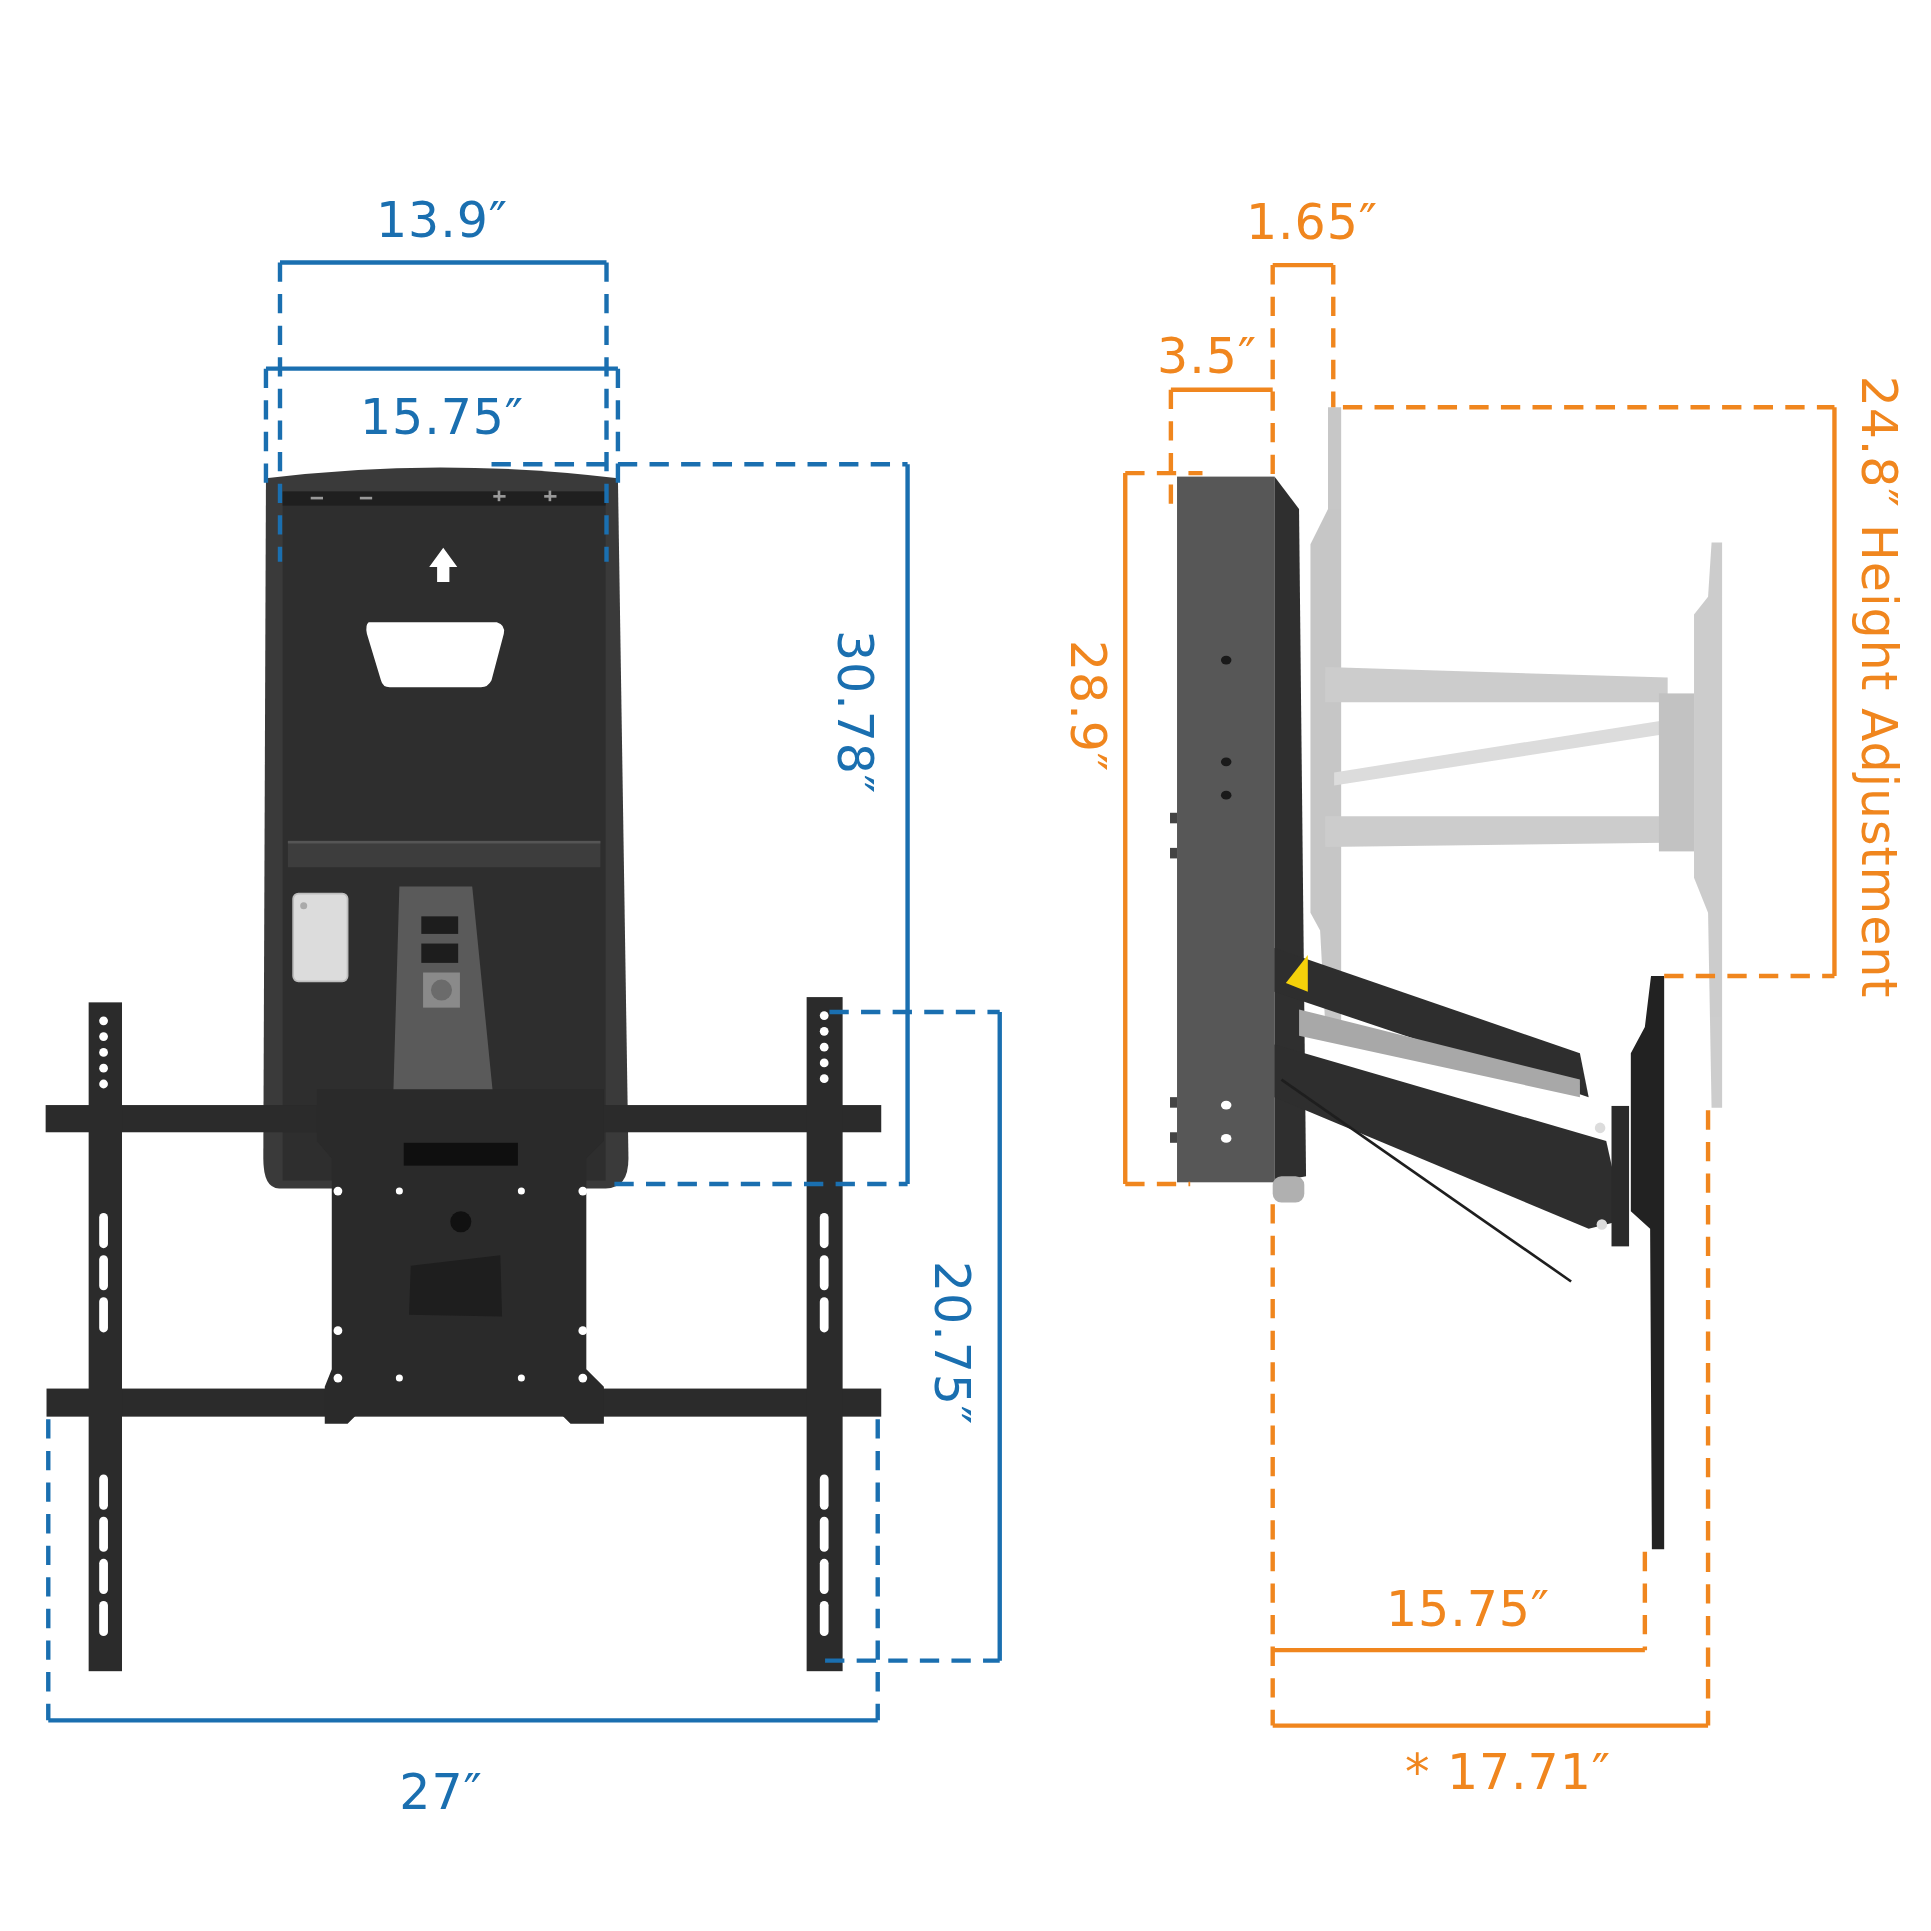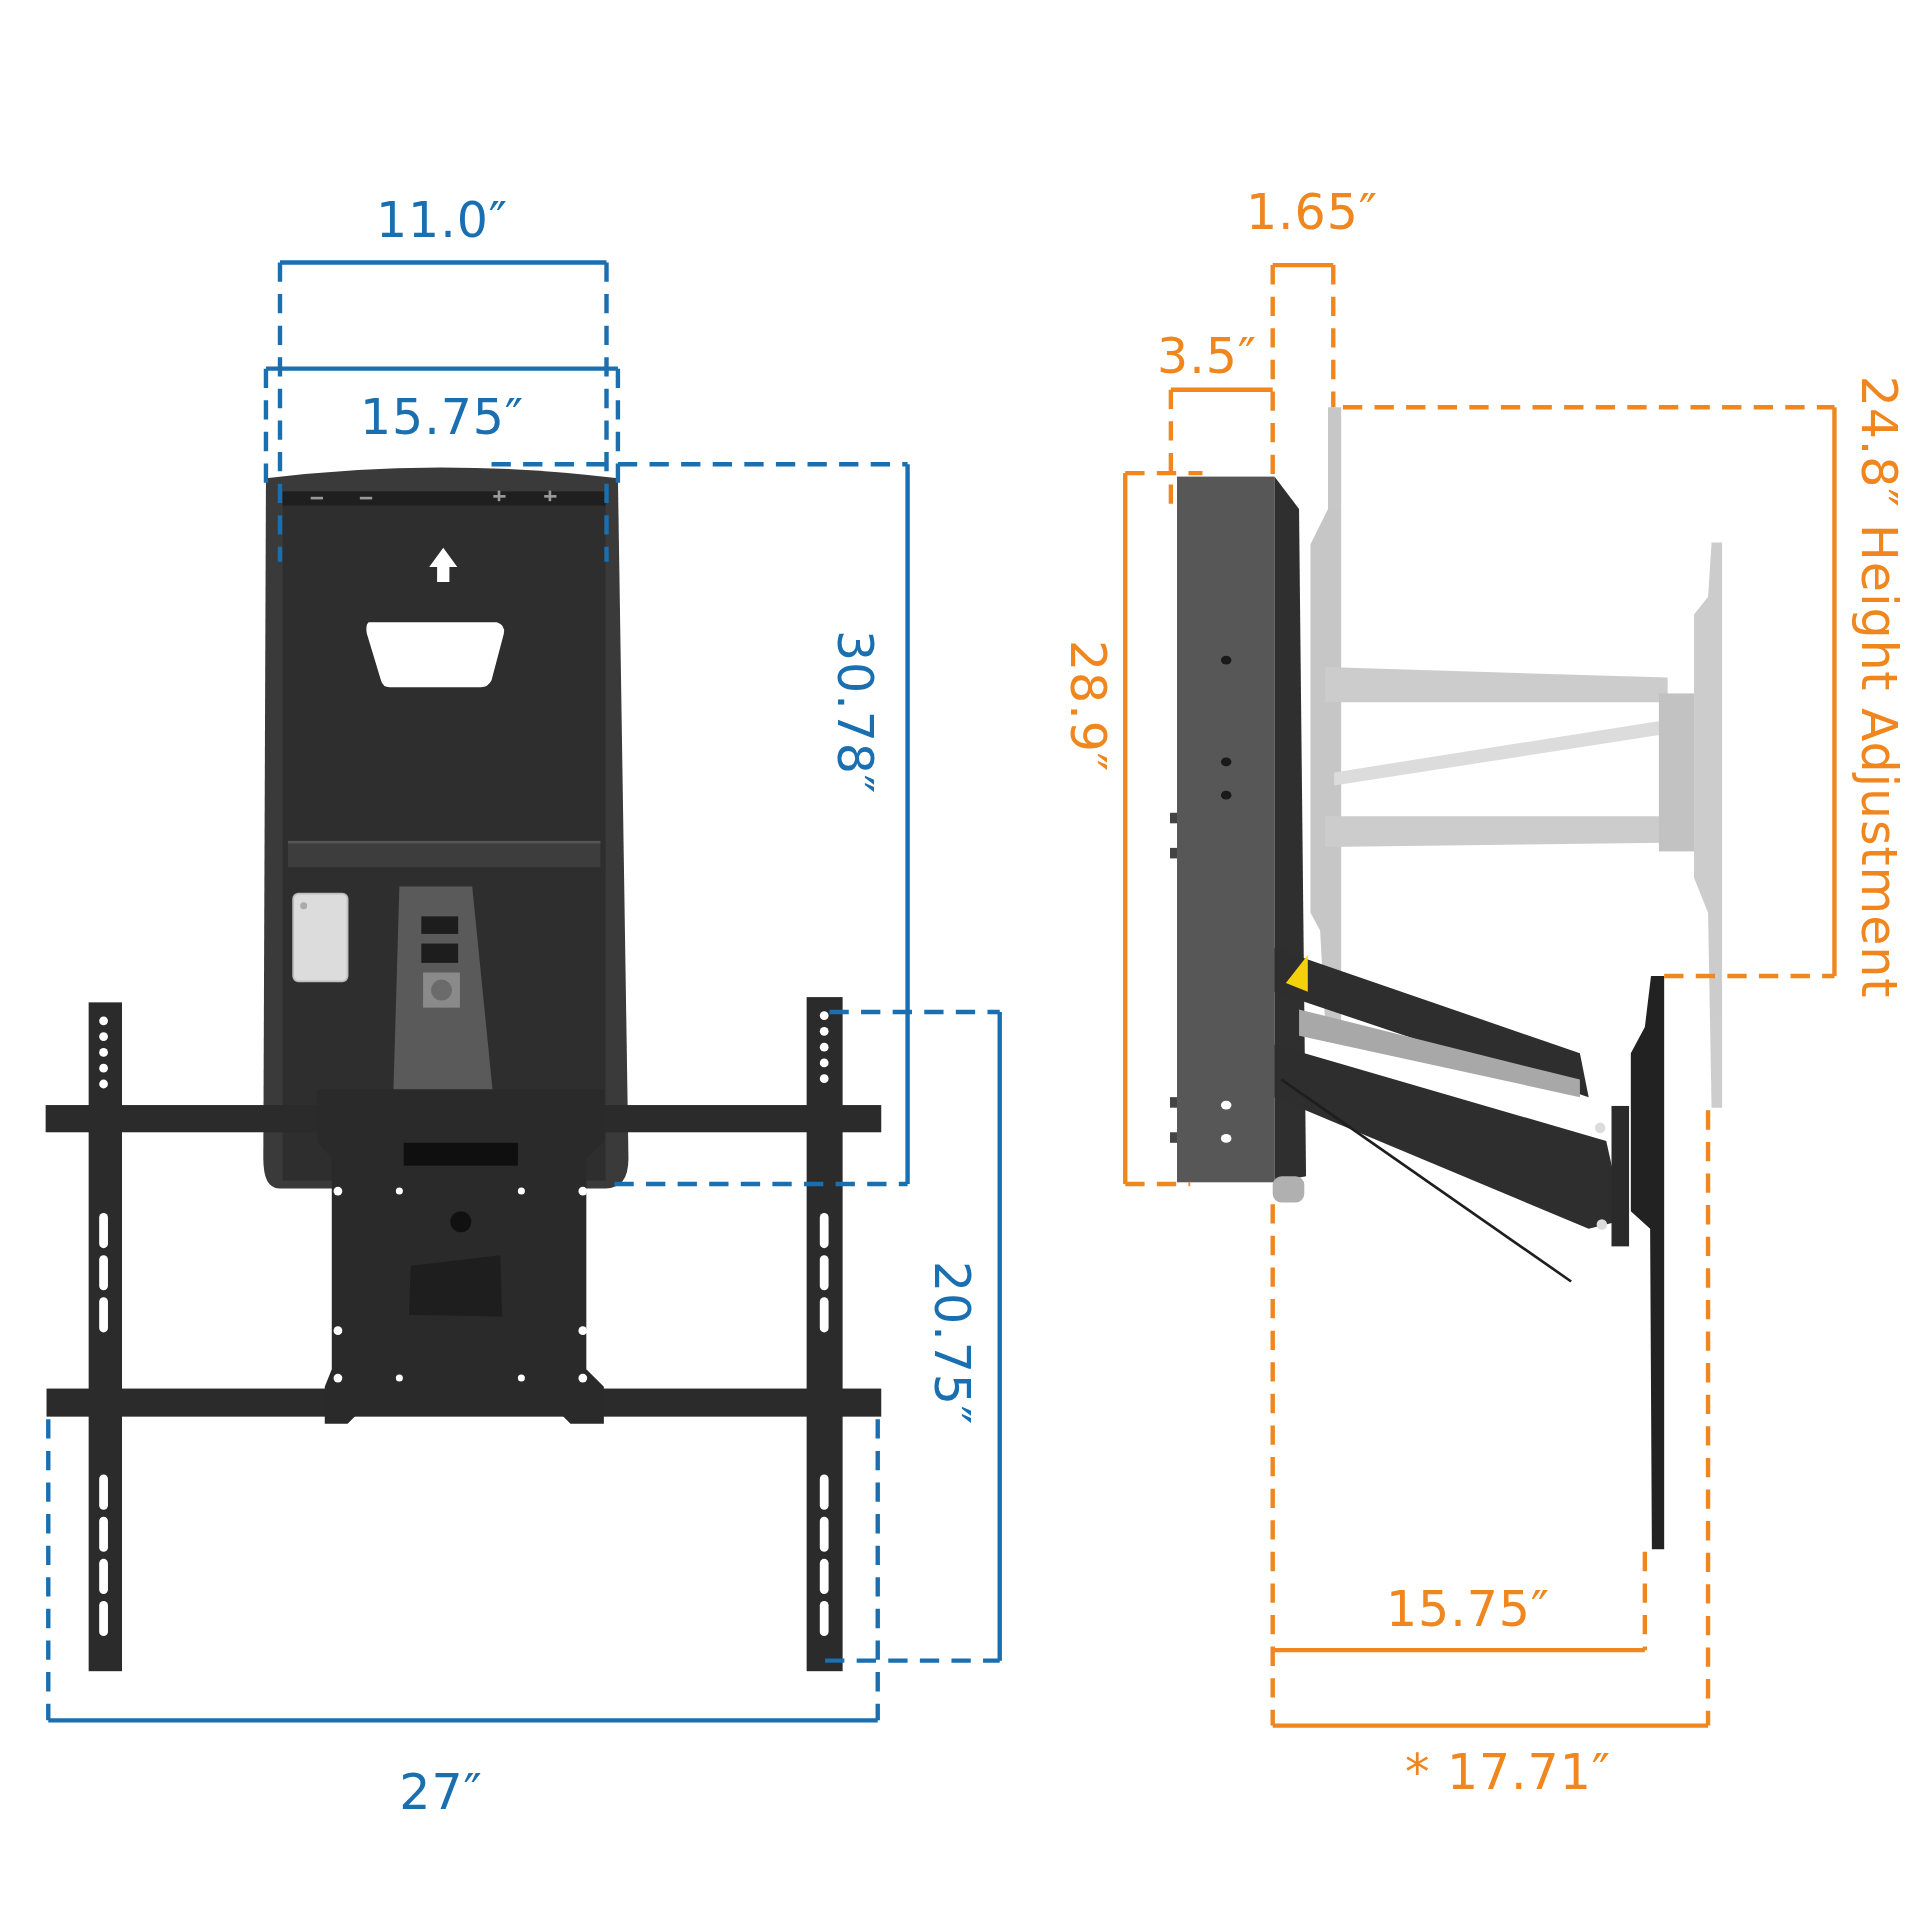--- a/index.html
+++ b/index.html
@@ -209,26 +209,26 @@
 
         <line x1="1874" y1="1768" x2="1874" y2="1880" stroke-dasharray="22,14"></line>
         <line x1="1450" y1="1880" x2="1874" y2="1880"></line>
 
         <line x1="1946" y1="1265" x2="1946" y2="1966" stroke-dasharray="22,14"></line>
         <line x1="1450" y1="1966" x2="1946" y2="1966"></line>
       </g>
     </g>
   </svg>
 
-  <div class="lbl blue size-lg ctr" style="left:442px; top:220px;">11.0″</div>
+  <div class="lbl blue size-lg ctr" style="left:442px; top:220px;">13.9″</div>
   <div class="lbl blue size-lg ctr" style="left:442px; top:417px;">15.75″</div>
   <div class="lbl blue size-lg rot-cw" style="left:854px; top:712px;">30.78″</div>
   <div class="lbl blue size-lg rot-cw" style="left:951px; top:1343px;">20.75″</div>
   <div class="lbl blue size-lg ctr" style="left:441px; top:1792px;">27″</div>
 
-  <div class="lbl orange size-lg ctr" style="left:1312px; top:212px;">1.65″</div>
+  <div class="lbl orange size-lg ctr" style="left:1312px; top:222px;">1.65″</div>
   <div class="lbl orange size-lg ctr" style="left:1207px; top:356px;">3.5″</div>
   <div class="lbl orange size-lg rot-cw" style="left:1087px; top:706px;">28.9″</div>
   <div class="lbl orange size-lg rot-cw" style="left:1878px; top:687px;">24.8″ Height Adjustment</div>
   <div class="lbl orange size-lg ctr" style="left:1468px; top:1609px;">15.75″</div>
   <div class="lbl orange size-lg ctr" style="left:1508px; top:1772px;">* 17.71″</div>
 </div>
 
 
 </body></html>

